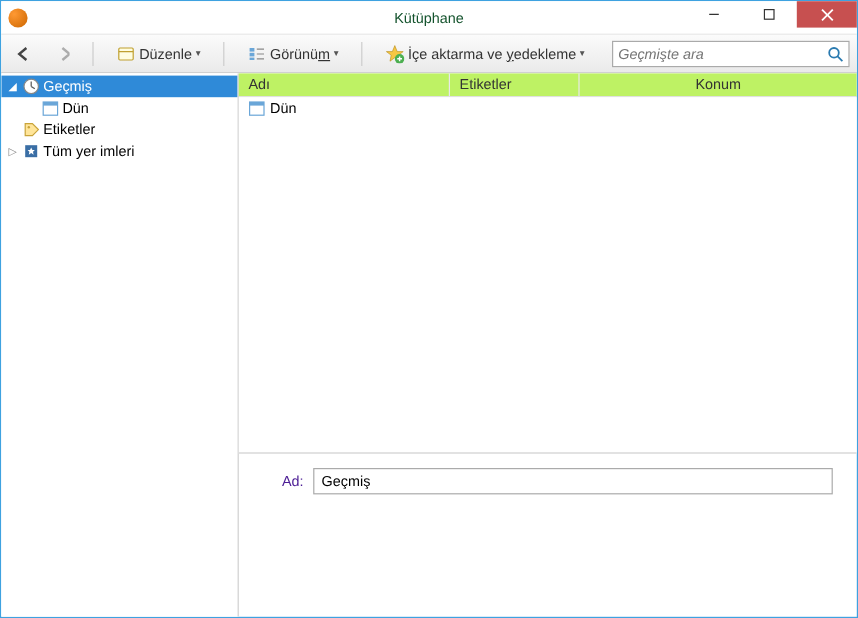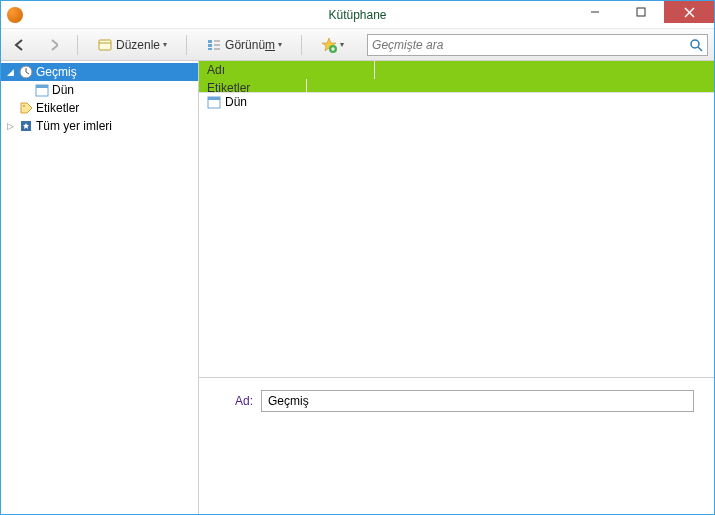--- a/index.html
+++ b/index.html
@@ -22,21 +22,21 @@
 .search-box .mag { color: #2a7ab0; font-size: 13px; }
 .body { flex: 1; display: flex; overflow: hidden; }
 .sidebar { width: 198px; border-right: 1px solid #d0d0d0; background: #fff; padding-top: 2px; overflow:auto;}
 .tree-item { display: flex; align-items: center; height: 18px; padding-left: 4px; gap: 2px; font-size: 12px; color: #000; }
 .tree-item.selected { background: #2f8ad8; color: #fff; }
 .tree-item .expander { width: 11px; text-align: center; font-size: 9px; color: #666; }
 .tree-item.selected .expander { color: #fff; }
 .tree-item .t-icon { width: 16px; height: 16px; display:flex; align-items:center; justify-content:center; }
 .tree-item.level1 { padding-left: 20px; }
 .main { flex: 1; display: flex; flex-direction: column; }
-.list-header { height: 32px; display: flex; border-bottom: 1px solid #e0e0e0; background: #84cc16; flex-direction: column; }
+.list-header { height: 20px; display: flex; border-bottom: 1px solid #e0e0e0; background: #bef264; }
 .list-header .col { padding: 2px 8px; font-size: 12px; color: #333; border-right: 1px solid #e8e8e8; }
 .col.c1 { width: 176px; } .col.c2 { width: 108px; } .col.c3 { flex:1; border-right:none;text-align:center;}
 .list-body { flex: 1; background: #fff; overflow:auto; border-bottom:1px solid #d0d0d0;}
 .list-row { display: flex; align-items: center; height: 18px; padding-left: 8px; gap: 4px; font-size: 12px; }
 .list-row .cell1 { width: 168px; display:flex; align-items:center; gap:4px;}
 .details { padding: 12px 8px 8px 8px; height: 136px; }
 .details-row { display: flex; align-items: center; gap: 8px; }
 .details-row label { width: 46px; text-align: right; font-size: 12px; color: #4c1d95; }
 .details-row input { flex: 1; height: 22px; border: 1px solid #aaa; padding: 0 6px; font-size: 12px; margin-right: 12px; }
 svg { display:block; }
@@ -102,20 +102,21 @@
       <span>Görünü<u>m</u></span>
       <span class="dropdown-arrow">▾</span>
     </div>
     <div class="tb-sep"></div>
     <div class="tb-btn">
       <svg width="16" height="16">
           <polygon points="8,1 10,6 15,6 11,9 12,14 8,11 4,14 5,9 1,6 6,6" fill="#f7c744" stroke="#b58a16" stroke-width="0.5"></polygon>
           <circle cx="12" cy="12" r="4" fill="#4caf50"></circle>
           <path d="M12 10 L12 14 M10 12 L14 12" stroke="#fff" stroke-width="1.2"></path>
         </svg>
+      <span><span>İçe aktarma ve </span><u>y</u><span>edekleme</span></span>
       <span class="dropdown-arrow">▾</span>
     </div>
     <div class="search-box">
       <input type="text" placeholder="Geçmişte ara" style="">
       <span class="mag">
         <svg width="14" height="14">
             <circle cx="6" cy="6" r="4" fill="none" stroke="#2a7ab0" stroke-width="1.5"></circle>
             <line x1="9" y1="9" x2="13" y2="13" stroke="#2a7ab0" stroke-width="1.5"></line>
           </svg>
       </span>

